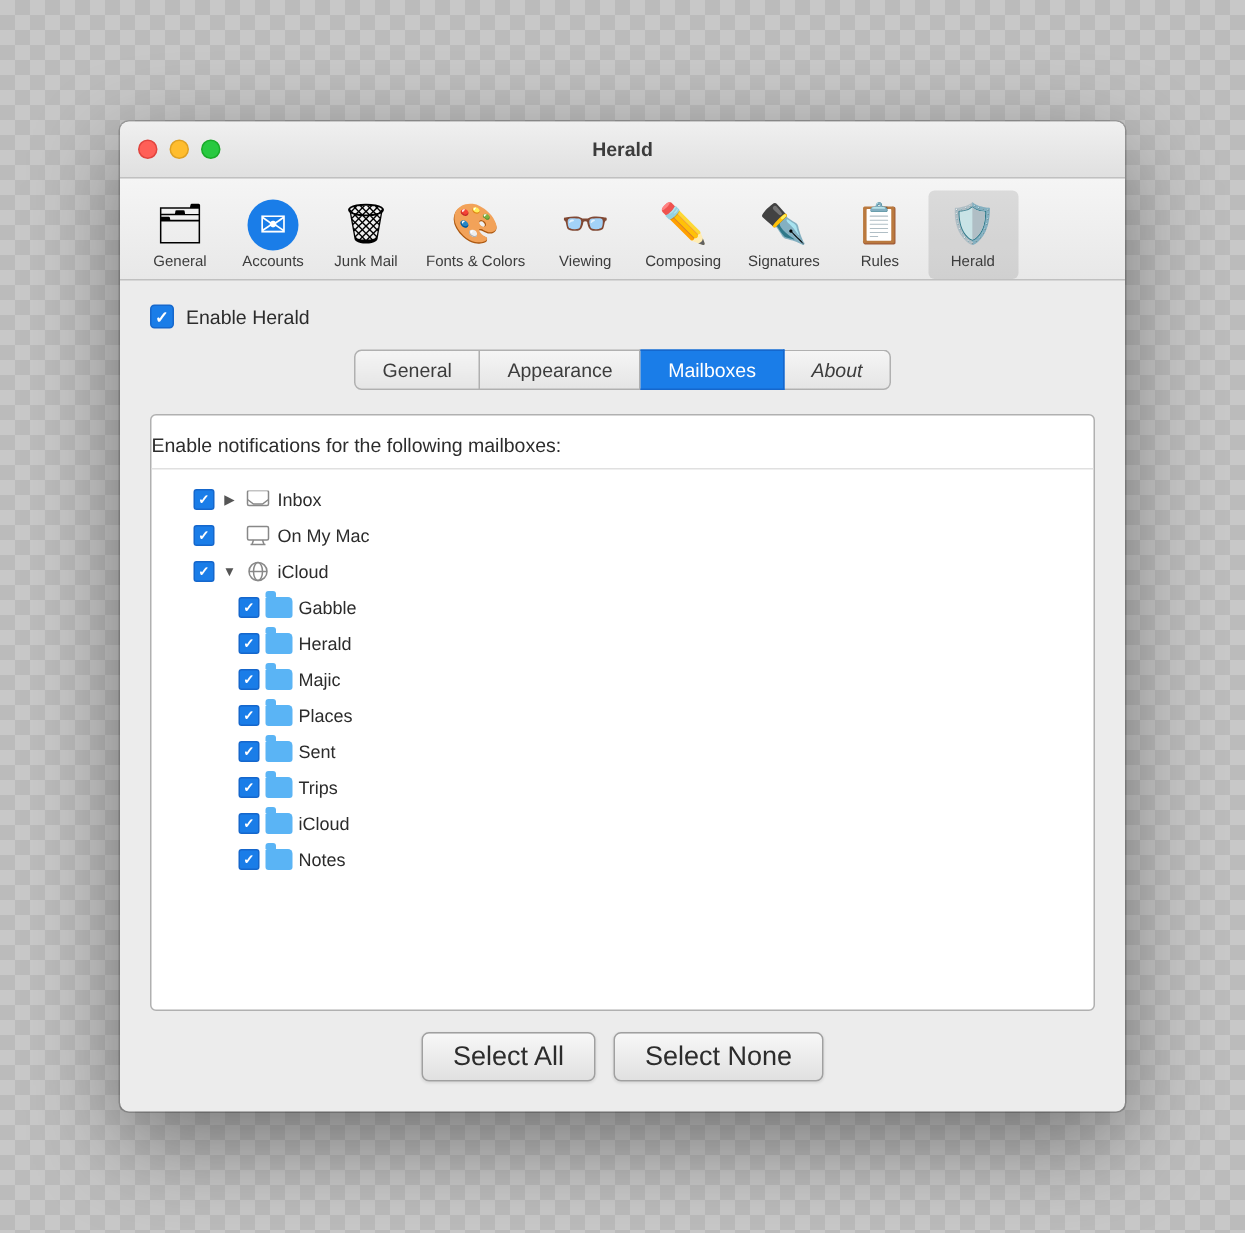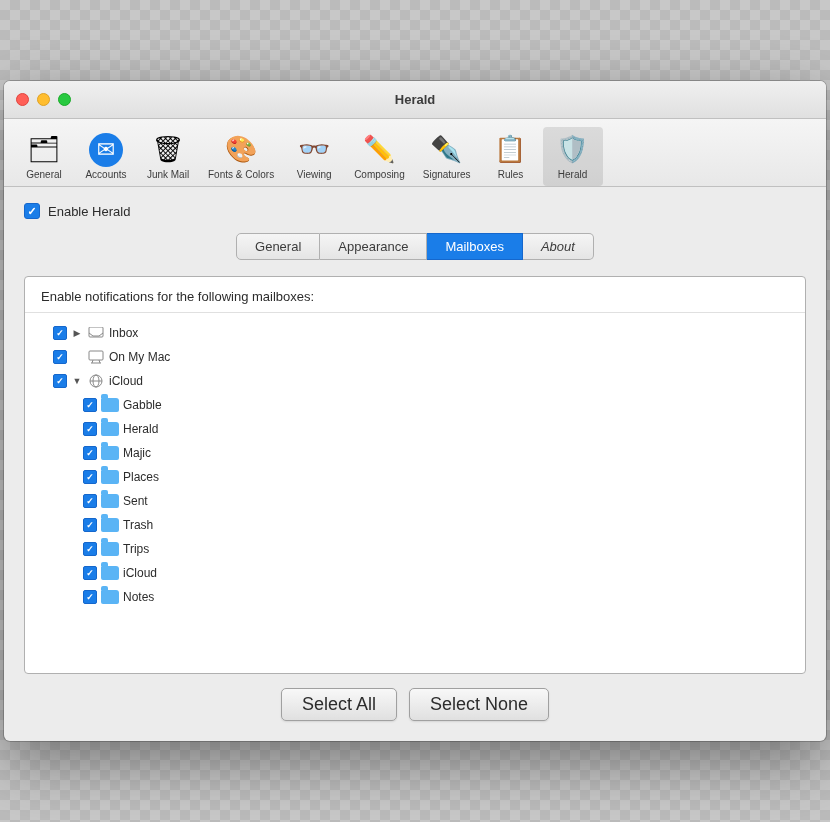--- a/index.html
+++ b/index.html
@@ -14,21 +14,21 @@
       background-size: 20px 20px;
       background-position: 0 0, 0 10px, 10px -10px, -10px 0px;
       display: flex;
       justify-content: center;
       align-items: center;
       min-height: 822px;
       font-family: -apple-system, BlinkMacSystemFont, "Helvetica Neue", Arial, sans-serif;
     }
 
     .window {
-      width: 822px;
+      width: 670px;
       background: #ececec;
       border-radius: 6px;
       box-shadow: 0 20px 60px rgba(0,0,0,0.4), 0 0 0 1px rgba(0,0,0,0.2);
       overflow: hidden;
     }
 
     
     .titlebar {
       height: 38px;
       background: linear-gradient(to bottom, #f0f0f0, #e0e0e0);
@@ -168,21 +168,21 @@
     }
 
     
     .mailboxes-panel {
       background: white;
       border: 1px solid #b0b0b0;
       border-radius: 4px;
     }
 
     .panel-header {
-      padding: 12px 16px 8px 16px;
+      padding: 12px 16px 8px 0;
       font-size: 13px;
       color: #2c2c2c;
       border-bottom: 1px solid #e0e0e0;
     }
 
     .mailbox-list {
       padding: 8px 0;
       min-height: 360px;
     }
 
@@ -430,27 +430,20 @@
         </div>
 
         <div class="mailbox-item indent-3">
           <div class="cb"></div>
           <div class="item-icon">
             <div class="folder-icon"></div>
           </div>
           <span class="item-label">Sent</span>
         </div>
 
-        <div class="mailbox-item indent-3">
-          <div class="cb"></div>
-          <div class="item-icon">
-            <div class="folder-icon"></div>
-          </div>
-          <span class="item-label">Trash</span>
-        </div>
 
         <div class="mailbox-item indent-3">
           <div class="cb"></div>
           <div class="item-icon">
             <div class="folder-icon"></div>
           </div>
           <span class="item-label">Trips</span>
         </div>
 
         <div class="mailbox-item indent-3">

